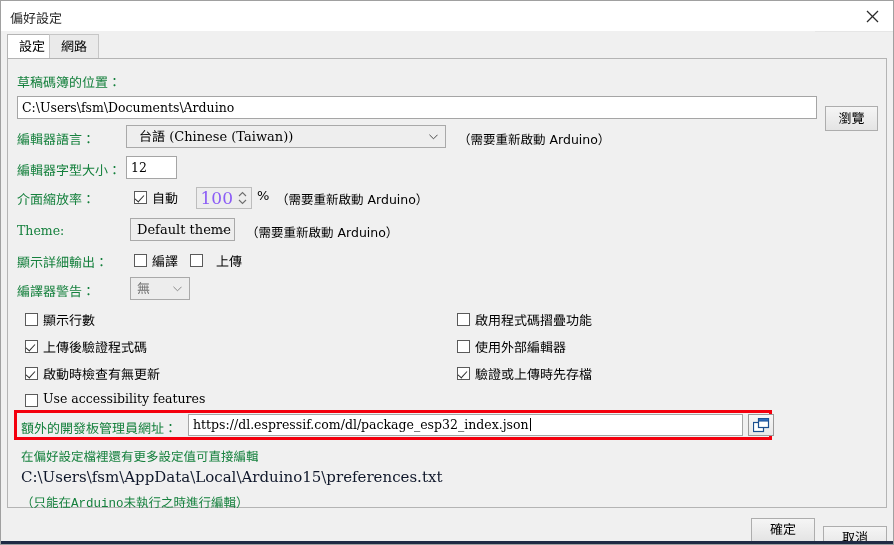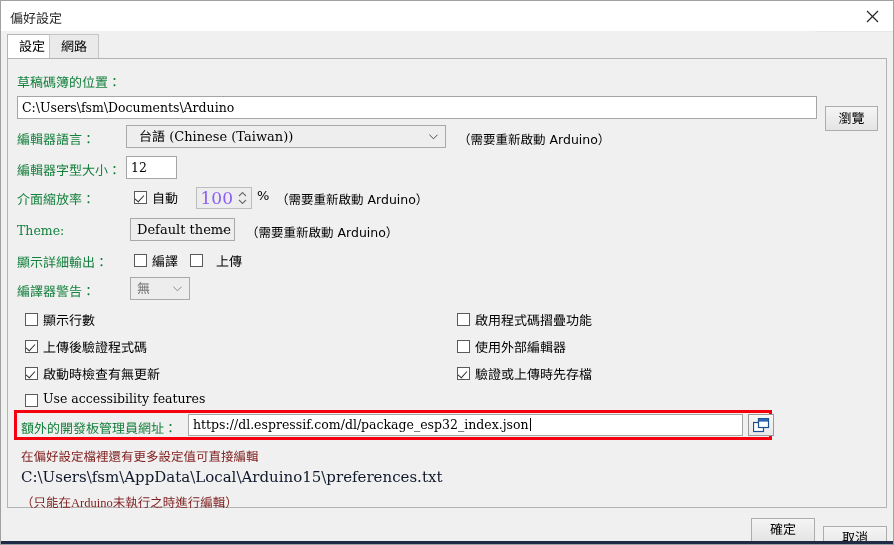--- a/index.html
+++ b/index.html
@@ -225,22 +225,22 @@
     vertical-align: -2px;
     margin-left: 1px;
   }
 
   .footer-line {
     position: absolute;
     font-size: 12.5px;
     white-space: nowrap;
   }
   .footer-line.gray {
-    color: #7f1d1d;
-    font-family: Liberation Serif, serif;
+    color: #15803d;
+    font-family: Liberation Mono, monospace;
   }
   .footer-line.path {
     color: #0f172a;
     font-family: "DejaVu Serif", serif;
     font-size: 15px;
   }
 
   .bottombar {
     position: absolute;
     left: 0; top: 507px;

